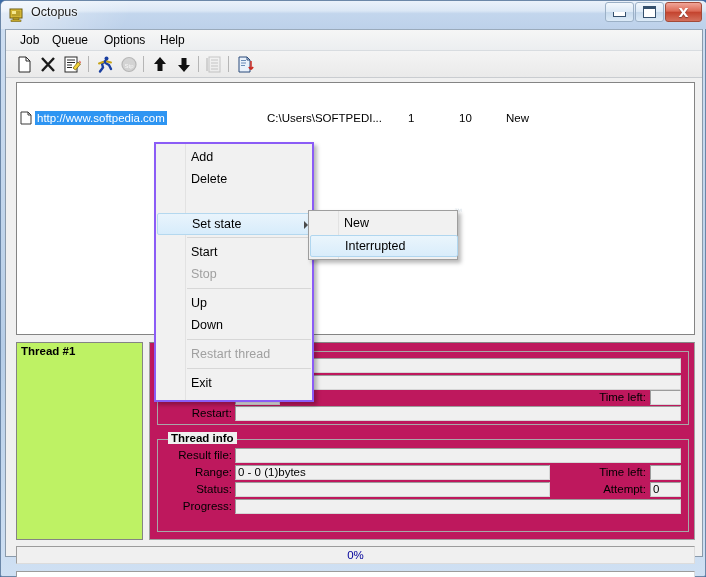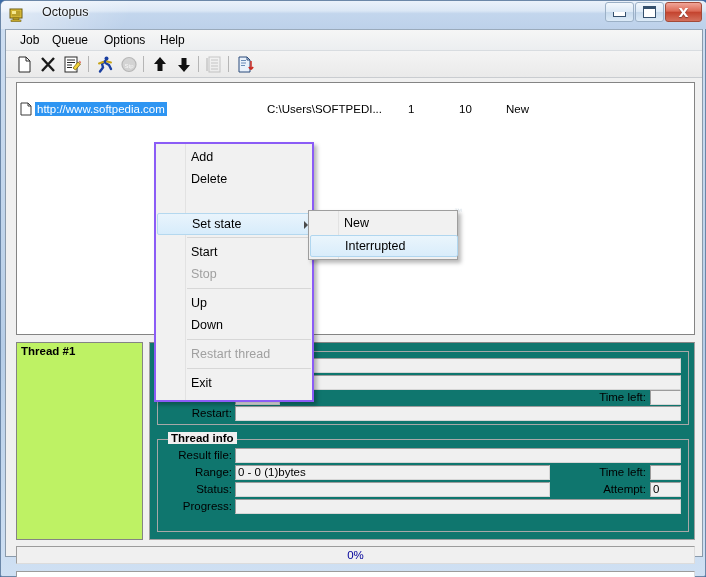--- a/index.html
+++ b/index.html
@@ -38,21 +38,20 @@
   #title-icon {
     position: absolute; left: 8px; top: 6px;
     width: 16px; height: 16px;
   }
   #title-text {
     position: absolute; left: 30px; top: 4px;
     font-size: 12.5px;
     color: #1b1b1b;
     text-shadow: 0 0 3px #fff, 0 0 2px #fff;
     white-space: nowrap;
-    margin-left: 11px;
   }
   .wbtn {
     position: absolute; top: 1px;
     height: 20px;
     border: 1px solid #9bb0c6;
     border-radius: 3px;
     box-sizing: border-box;
     cursor: default;
   }
   #btn-min { left: 604px; width: 29px;
@@ -135,21 +134,21 @@
     position: absolute; top: 0; height: 18px;
     border-right: 1px solid #c3c3c3;
     font-size: 11.5px; color: #000;
     line-height: 18px;
     padding-left: 4px;
     box-sizing: border-box;
     background: linear-gradient(to bottom, #fdfdfd 0%, #f1f1f1 100%);
     cursor: default;
   }
   #row0 {
-    position: absolute; left: 0; top: 19px;
+    position: absolute; left: 0; top: 28px;
     width: 100%; height: 15px; padding-left: 8px;
   }
   #row-icon {
     position: absolute; left: 3px; top: 0px;
     width: 12px; height: 14px;
   }
   #row-url {
     position: absolute; left: 18px; top: 0px;
     height: 14px;
     background: #2e95f2;
@@ -177,21 +176,21 @@
   #threadlist .item {
     font-size: 11.5px; font-weight: bold; color: #000;
     padding: 2px 4px;
     white-space: nowrap;
   }
 
   
   #details {
     position: absolute; left: 143px; top: 312px;
     width: 546px; height: 198px;
-    background: #0f766e;
+    background: #be185d;
     border: 1px solid #a0a0a0;
     border-top-color: #868686;
     box-sizing: border-box;
   }
   .groupbox {
     position: absolute;
     border: 1px solid #a8a8a8;
     box-sizing: border-box;
   }
   .grouplabel {

